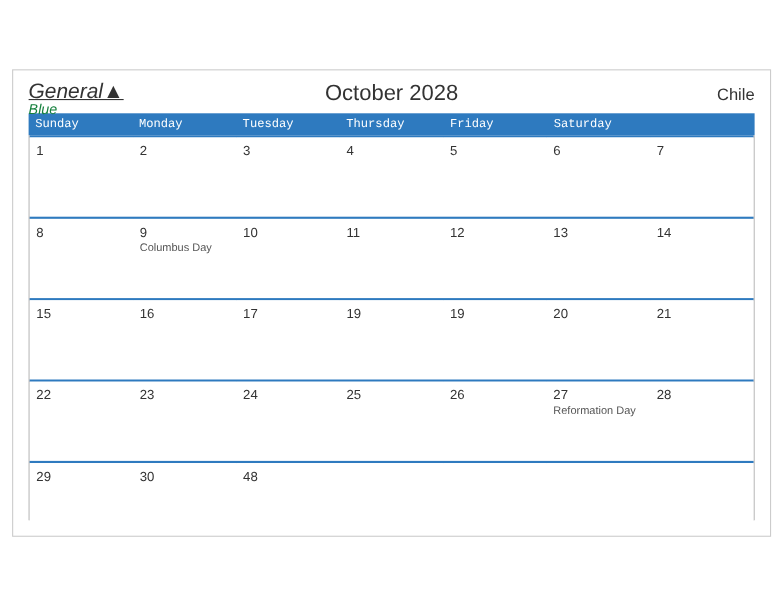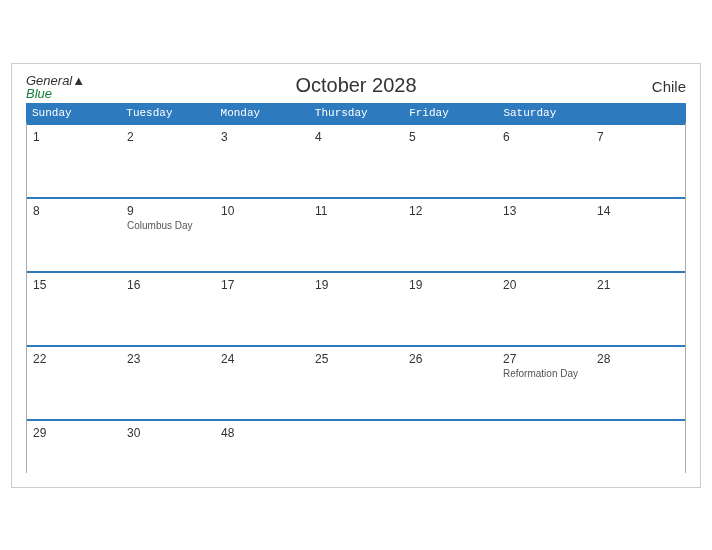--- a/index.html
+++ b/index.html
@@ -27,23 +27,24 @@
     }
     .logo {
       position: absolute;
       left: 0;
       top: 0;
       display: flex;
       flex-direction: column;
       line-height: 1;
     }
     .logo-general {
-      font-size: 13px;
+      font-size: 19px;
       color: #333;
       font-style: italic;
+      text-decoration: underline;
     }
     .logo-blue {
       font-size: 13px;
       color: #15803d;
       font-style: italic;
       font-weight: normal;
     }
     .country {
       position: absolute;
       right: 0;
@@ -109,22 +110,22 @@
     <div class="logo">
       <span class="logo-general">General▲</span>
       <span class="logo-blue">Blue</span>
     </div>
     <div class="month-title">October 2028</div>
     <div class="country">Chile</div>
   </div>
 
   <div class="days-header">
     <div class="day-header">Sunday</div>
+    <div class="day-header">Monday</div>
     <div class="day-header">Tuesday</div>
-    <div class="day-header">Monday</div>
     <div class="day-header">Thursday</div>
     <div class="day-header">Friday</div>
     <div class="day-header">Saturday</div>
   </div>
 
   <div class="calendar-grid" id="calendar-grid">
   <div class="week-separator"></div>
       <div class="day-cell">
         <span class="day-number">1</span>
       </div>

